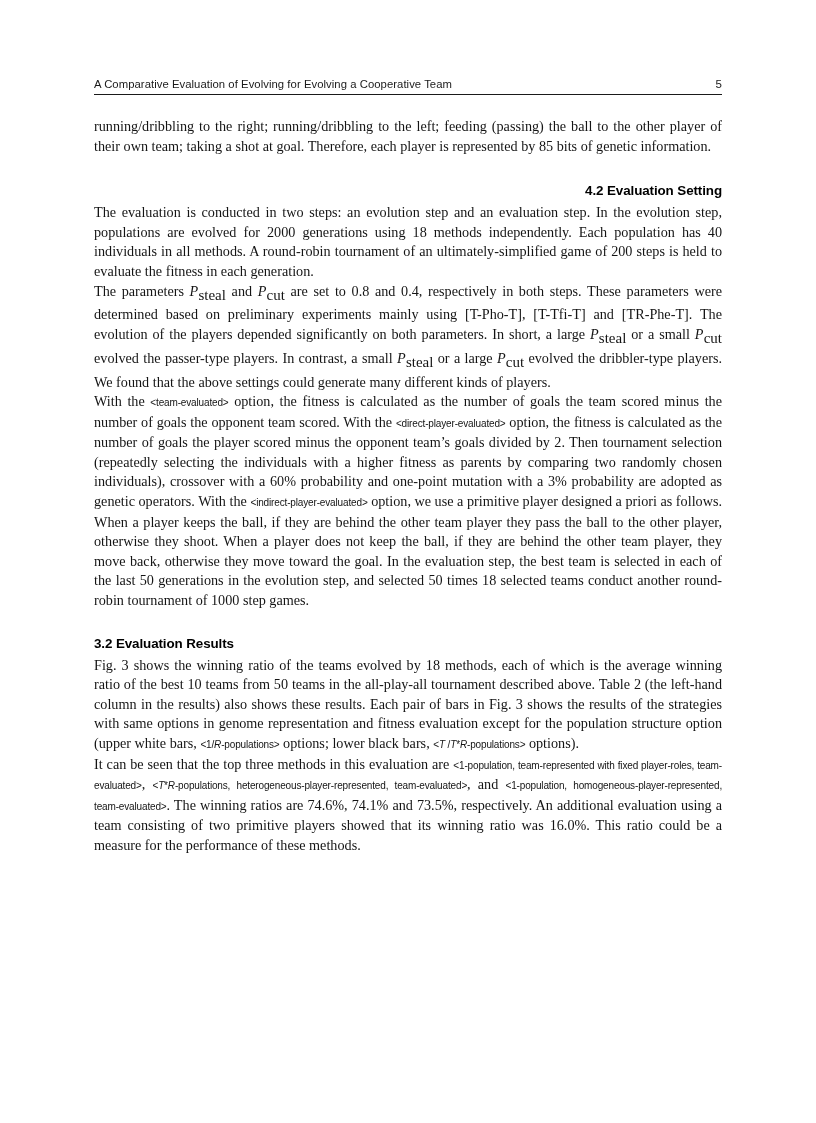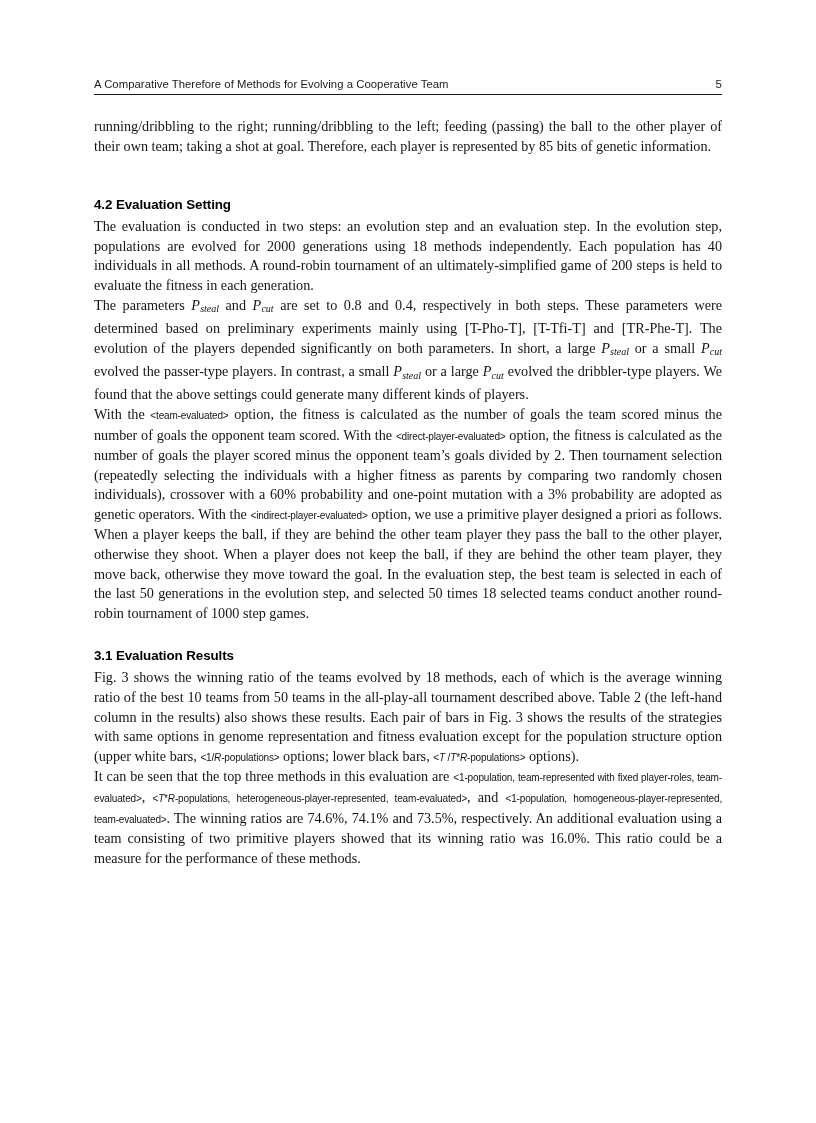--- a/index.html
+++ b/index.html
@@ -74,66 +74,66 @@
   h2.section {
     font-family: "Liberation Sans", sans-serif;
     font-weight: bold;
     font-size: 13.4px;
     line-height: 17px;
     margin: 24px 0 4px 0;
     color: #000000;
     letter-spacing: -0.1px;
   }
   h2.section.first {
-    margin-top: 40px;
+    margin-top: 26px;
+    text-align: right;
   }
 
   
   .mono {
     font-family: "Liberation Sans", sans-serif;
     font-size: 10px;
     letter-spacing: -0.15px;
   }
   .ital {
     font-style: italic;
   }
   .var {
     font-style: italic;
     font-family: "Liberation Serif", serif;
   }
   .sub {
-    font-style: italic;
-    font-size: 10px;
+    font-size: 15px;
     vertical-align: -0.28em;
     padding-left: 0.2px;
   }
   .nowrap { white-space: nowrap; }
 </style>
 </head>
 <body>
 
 <div class="page">
   <div class="content">
 
     <div class="running-head">
-      <span class="running-head-title">A Comparative Therefore of Methods for Evolving a Cooperative Team</span>
+      <span class="running-head-title">A Comparative Evaluation of Evolving for Evolving a Cooperative Team</span>
       <span class="running-head-page">5</span>
     </div>
     <hr class="head-rule">
 
     <p class="body">running/dribbling to the right; running/dribbling to the left; feeding (passing) the ball to the other player of their own team; taking a shot at goal. Therefore, each player is represented by 85 bits of genetic information.</p>
 
     <h2 class="section first">4.2 Evaluation Setting</h2>
 
     <p class="body">The evaluation is conducted in two steps: an evolution step and an evaluation step. In the evolution step, populations are evolved for 2000 generations using 18 methods independently. Each population has 40 individuals in all methods. A round-robin tournament of an ultimately-simplified game of 200 steps is held to evaluate the fitness in each generation.</p>
 
     <p class="body"><span>The parameters </span><span class="nowrap"><span class="var">P</span><span class="sub">steal</span></span><span> and </span><span class="nowrap"><span class="var">P</span><span class="sub">cut</span></span><span> are set to 0.8 and 0.4, respectively in both steps. These parameters were determined based on preliminary experiments mainly using [T-Pho-T], [T-Tfi-T] and [TR-Phe-T]. The evolution of the players depended significantly on both parameters. In short, a large </span><span class="nowrap"><span class="var">P</span><span class="sub">steal</span></span><span> or a small </span><span class="nowrap"><span class="var">P</span><span class="sub">cut</span></span><span> evolved the passer-type players. In contrast, a small </span><span class="nowrap"><span class="var">P</span><span class="sub">steal</span></span><span> or a large </span><span class="nowrap"><span class="var">P</span><span class="sub">cut</span></span><span> evolved the dribbler-type players. We found that the above settings could generate many different kinds of players.</span></p>
 
     <p class="body"><span>With the </span><span class="mono">&lt;team-evaluated&gt;</span><span> option, the fitness is calculated as the number of goals the team scored minus the number of goals the opponent team scored. With the </span><span class="mono">&lt;direct-player-evaluated&gt;</span><span> option, the fitness is calculated as the number of goals the player scored minus the opponent team’s goals divided by 2. Then tournament selection (repeatedly selecting the individuals with a higher fitness as parents by comparing two randomly chosen individuals), crossover with a 60% probability and one-point mutation with a 3% probability are adopted as genetic operators. With the </span><span class="mono">&lt;indirect-player-evaluated&gt;</span><span> option, we use a primitive player designed a priori as follows. When a player keeps the ball, if they are behind the other team player they pass the ball to the other player, otherwise they shoot. When a player does not keep the ball, if they are behind the other team player, they move back, otherwise they move toward the goal. In the evaluation step, the best team is selected in each of the last 50 generations in the evolution step, and selected 50 times 18 selected teams conduct another round-robin tournament of 1000 step games.</span></p>
 
-    <h2 class="section">3.1 Evaluation Results</h2>
+    <h2 class="section">3.2 Evaluation Results</h2>
 
     <p class="body"><span>Fig. 3 shows the winning ratio of the teams evolved by 18 methods, each of which is the average winning ratio of the best 10 teams from 50 teams in the all-play-all tournament described above. Table 2 (the left-hand column in the results) also shows these results. Each pair of bars in Fig. 3 shows the results of the strategies with same options in genome representation and fitness evaluation except for the population structure option (upper white bars, </span><span class="mono nowrap"><span>&lt;1/</span><span class="ital">R</span><span>-populations&gt;</span></span><span> options; lower black bars, </span><span class="mono nowrap"><span>&lt;</span><span class="ital">T</span><span> /</span><span class="ital">T</span><span>*</span><span class="ital">R</span><span>-populations&gt;</span></span><span> options).</span></p>
 
     <p class="body"><span>It can be seen that the top three methods in this evaluation are </span><span class="mono">&lt;1-population, team-represented with fixed player-roles, team-evaluated&gt;</span><span>, </span><span class="mono"><span>&lt;</span><span class="ital">T</span><span>*</span><span class="ital">R</span><span>-populations, heterogeneous-player-represented, team-evaluated&gt;</span></span><span>, and </span><span class="mono">&lt;1-population, homogeneous-player-represented, team-evaluated&gt;</span><span>. The winning ratios are 74.6%, 74.1% and 73.5%, respectively. An additional evaluation using a team consisting of two primitive players showed that its winning ratio was 16.0%. This ratio could be a measure for the performance of these methods.</span></p>
 
   </div>
 </div>
 
 </body></html>

